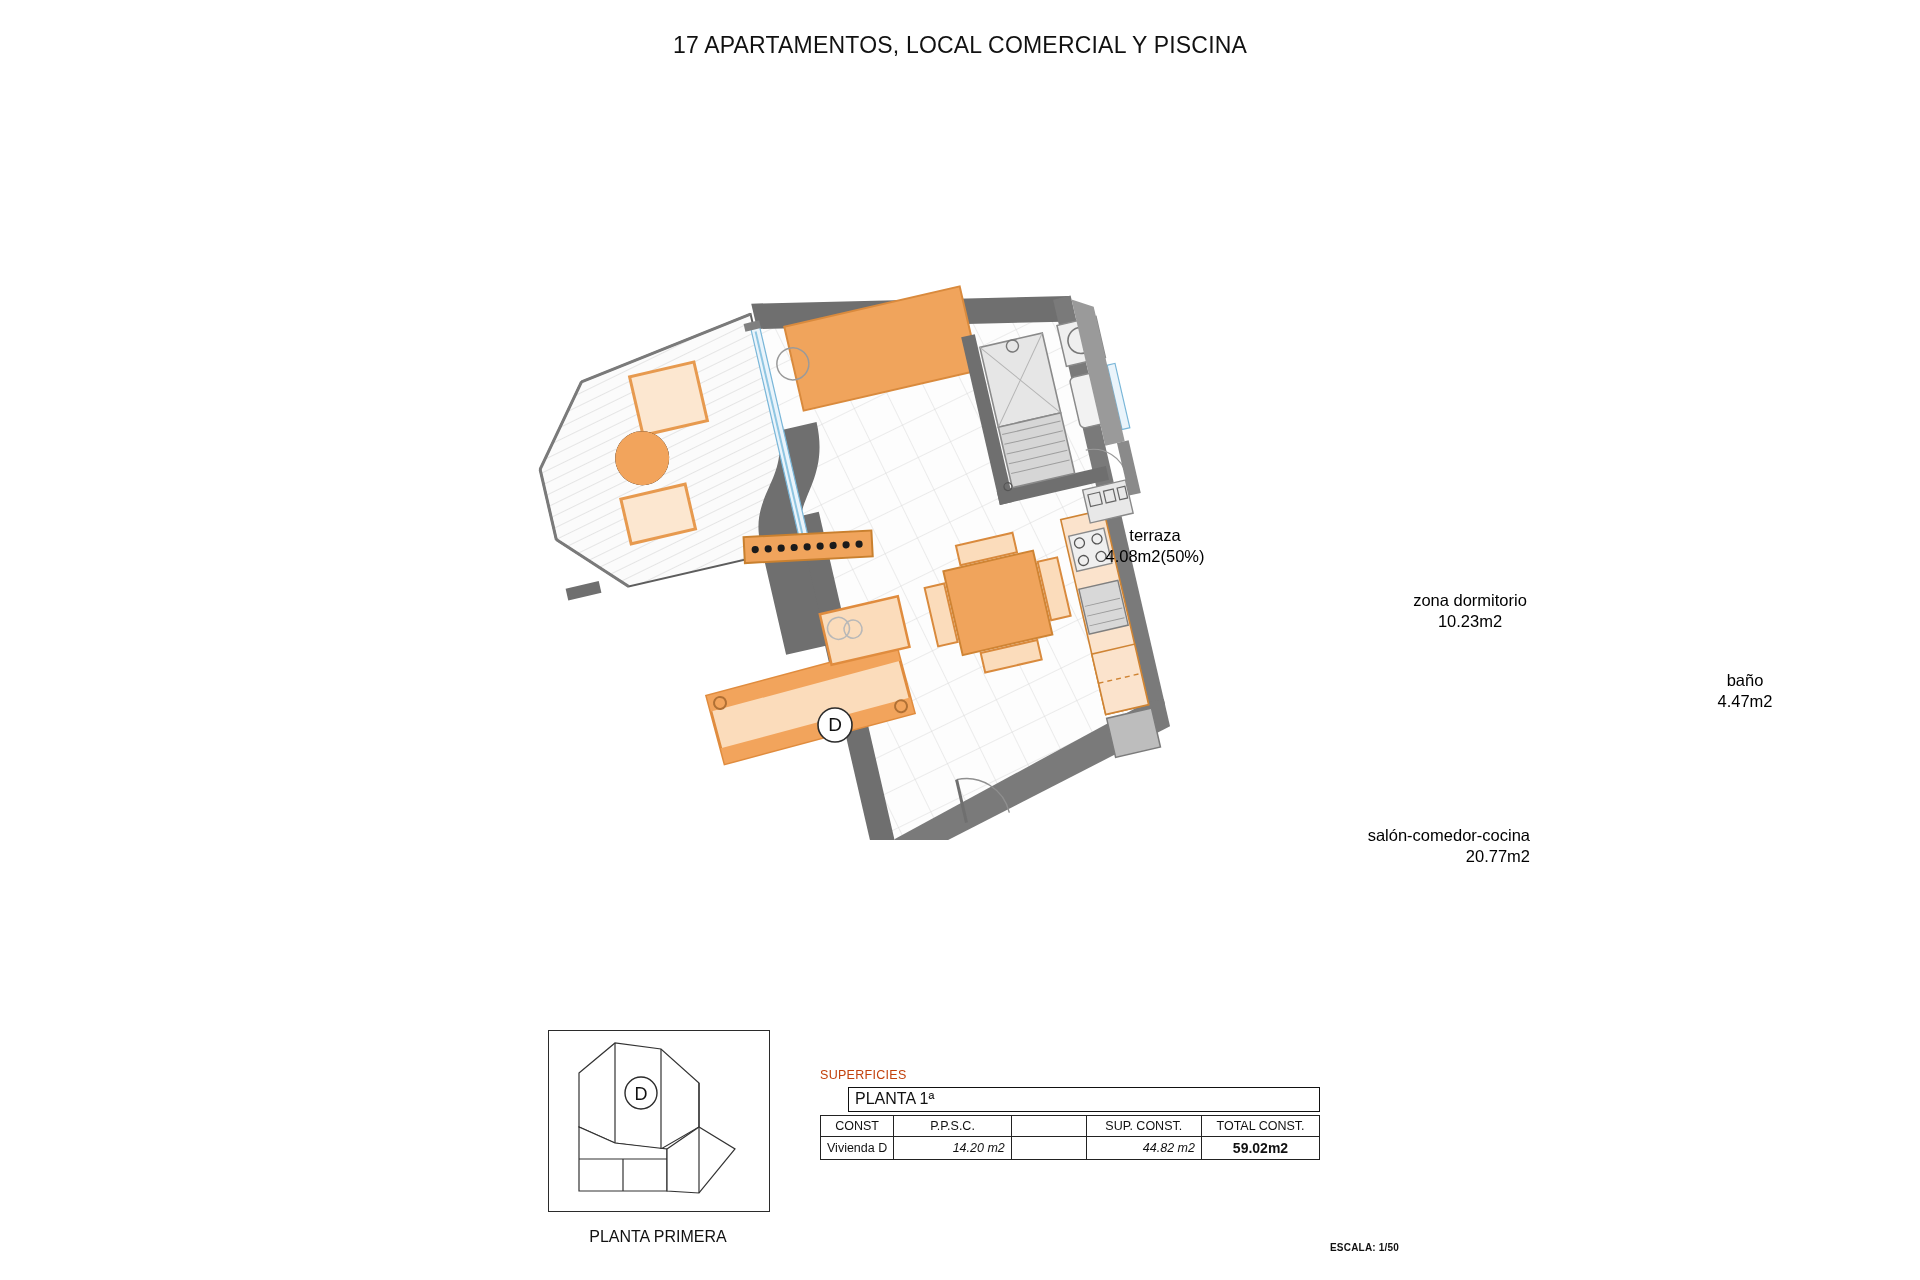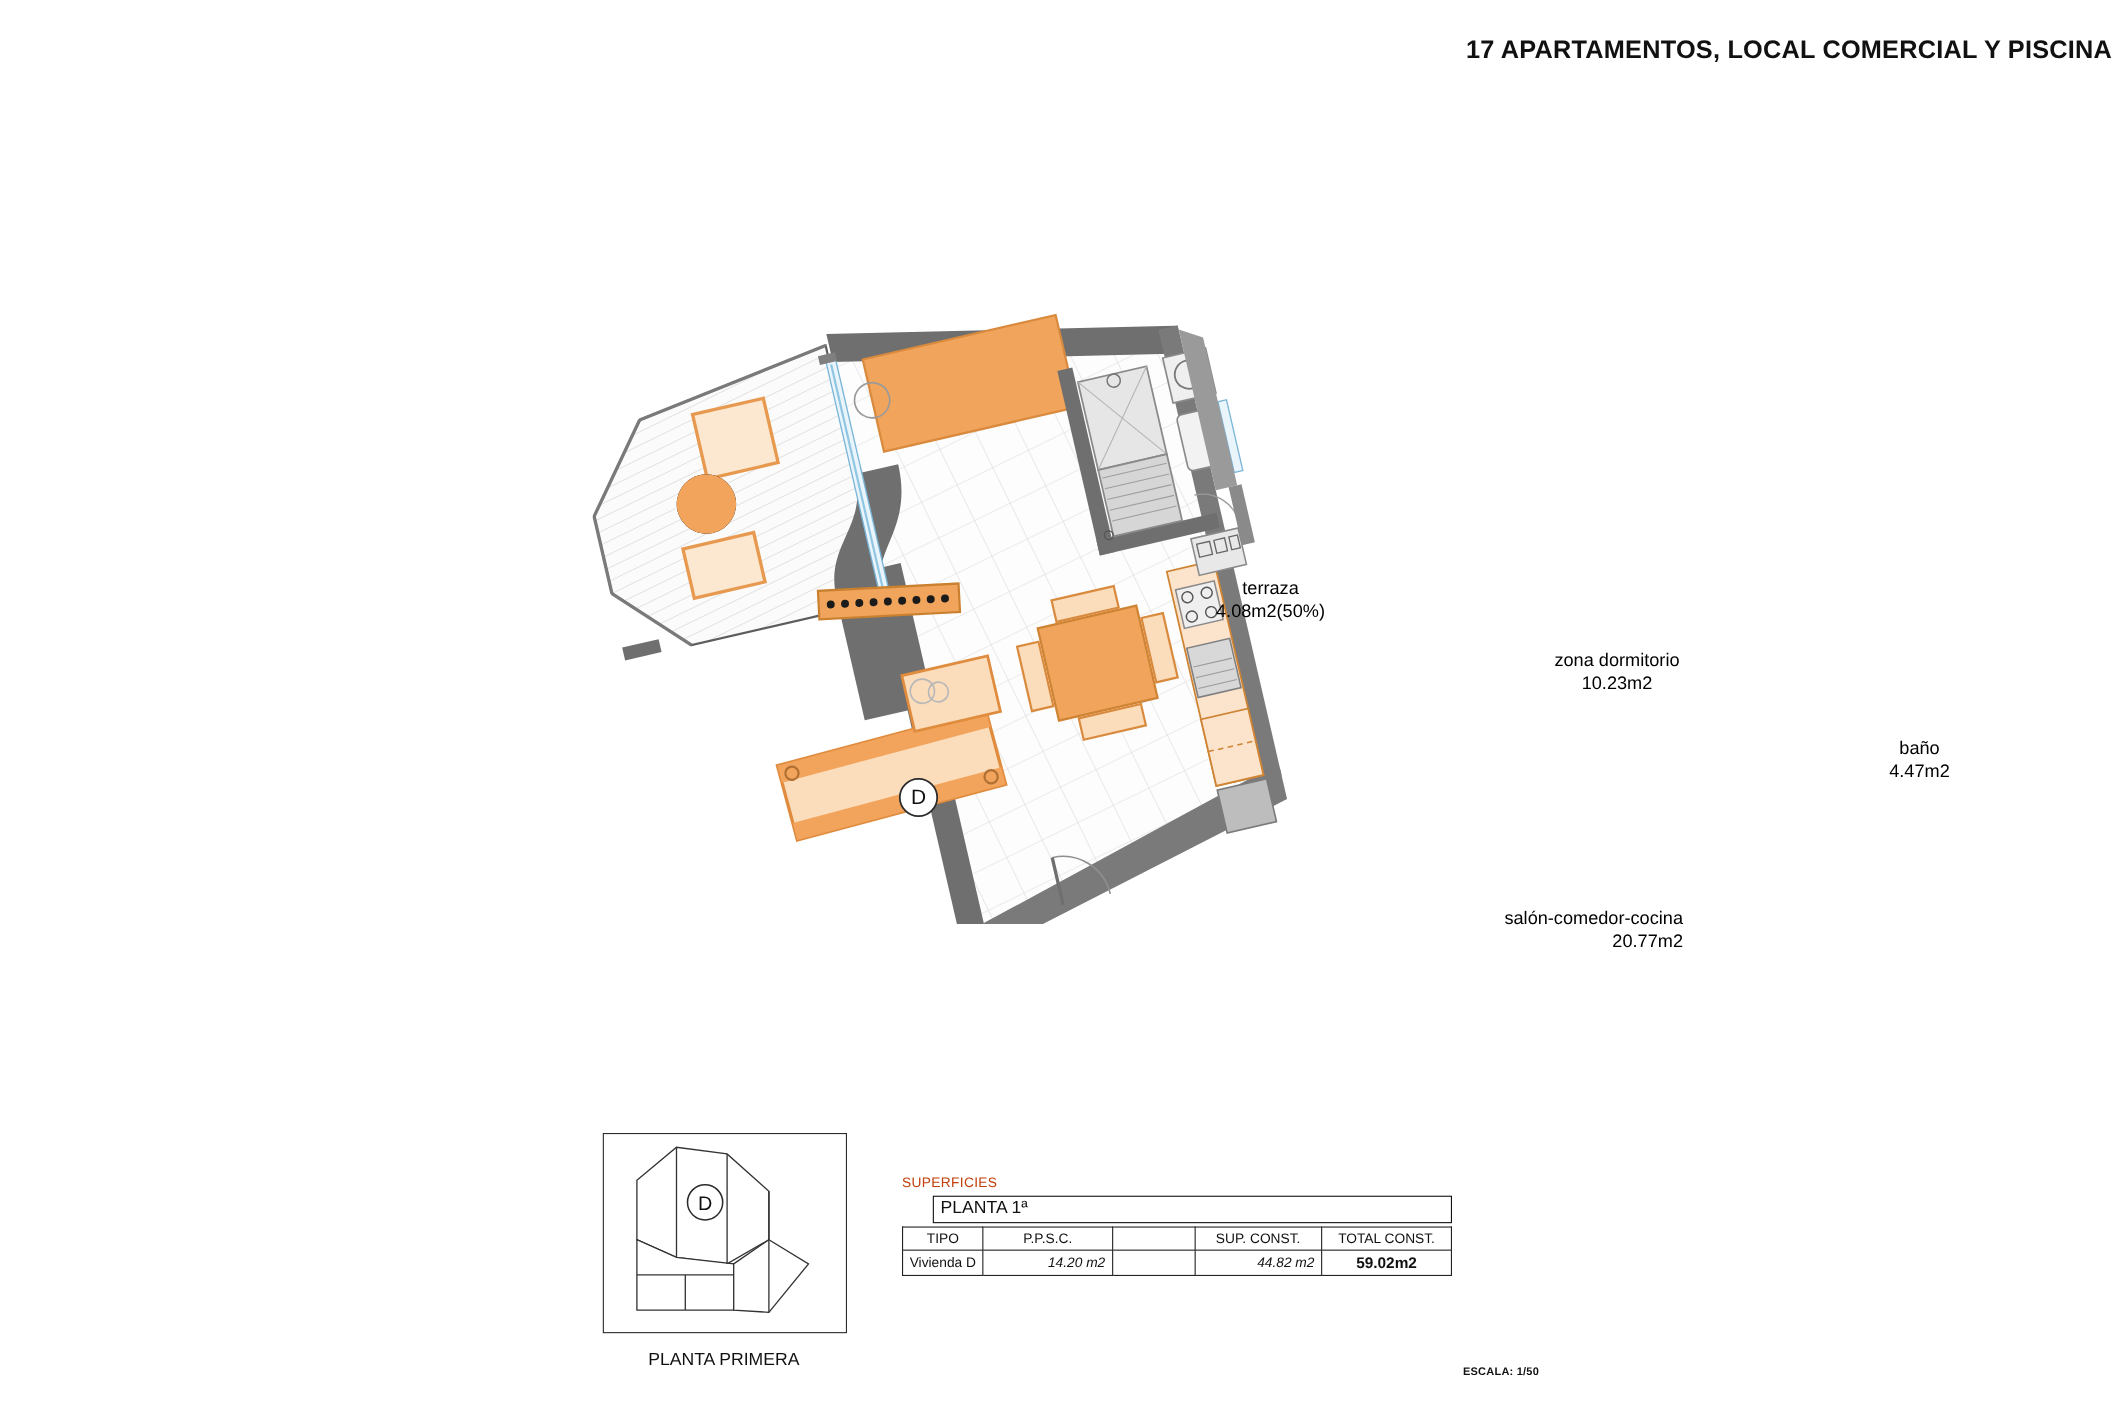--- a/index.html
+++ b/index.html
@@ -19,23 +19,23 @@
     position: absolute;
     left: 0; top: 0;
     width: 1920px;
     height: 1280px;
   }
   .title {
     position: absolute;
     top: 32px;
     left: 0;
     width: 1920px;
-    text-align: right;
+    text-align: center;
     font-size: 23px;
-    font-weight: bold;
+    font-weight: normal;
     letter-spacing: 0.2px;
   }
   
   .plan-wrap {
     position: absolute;
     left: 500px;
     top: 180px;
     width: 920px;
     height: 660px;
   }
@@ -332,21 +332,21 @@
     </svg>
   </div>
   <div class="keyplan-title">PLANTA PRIMERA</div>
 
   <div class="surfaces">
     <div class="surfaces-caption">SUPERFICIES</div>
     <div class="plant-bar">PLANTA 1ª</div>
     <table class="surf">
       <tbody>
           <tr class="head">
-        <td class="left">TIPO</td>
+        <td class="left">CONST</td>
         <td class="c-ppsc">P.P.S.C.</td>
         <td class="c-blank"></td>
         <td class="c-sup">SUP. CONST.</td>
         <td class="c-tot">TOTAL CONST.</td>
       </tr>
       <tr>
         <td class="left">Vivienda D</td>
         <td class="num">14.20 m2</td>
         <td></td>
         <td class="num">44.82 m2</td>

